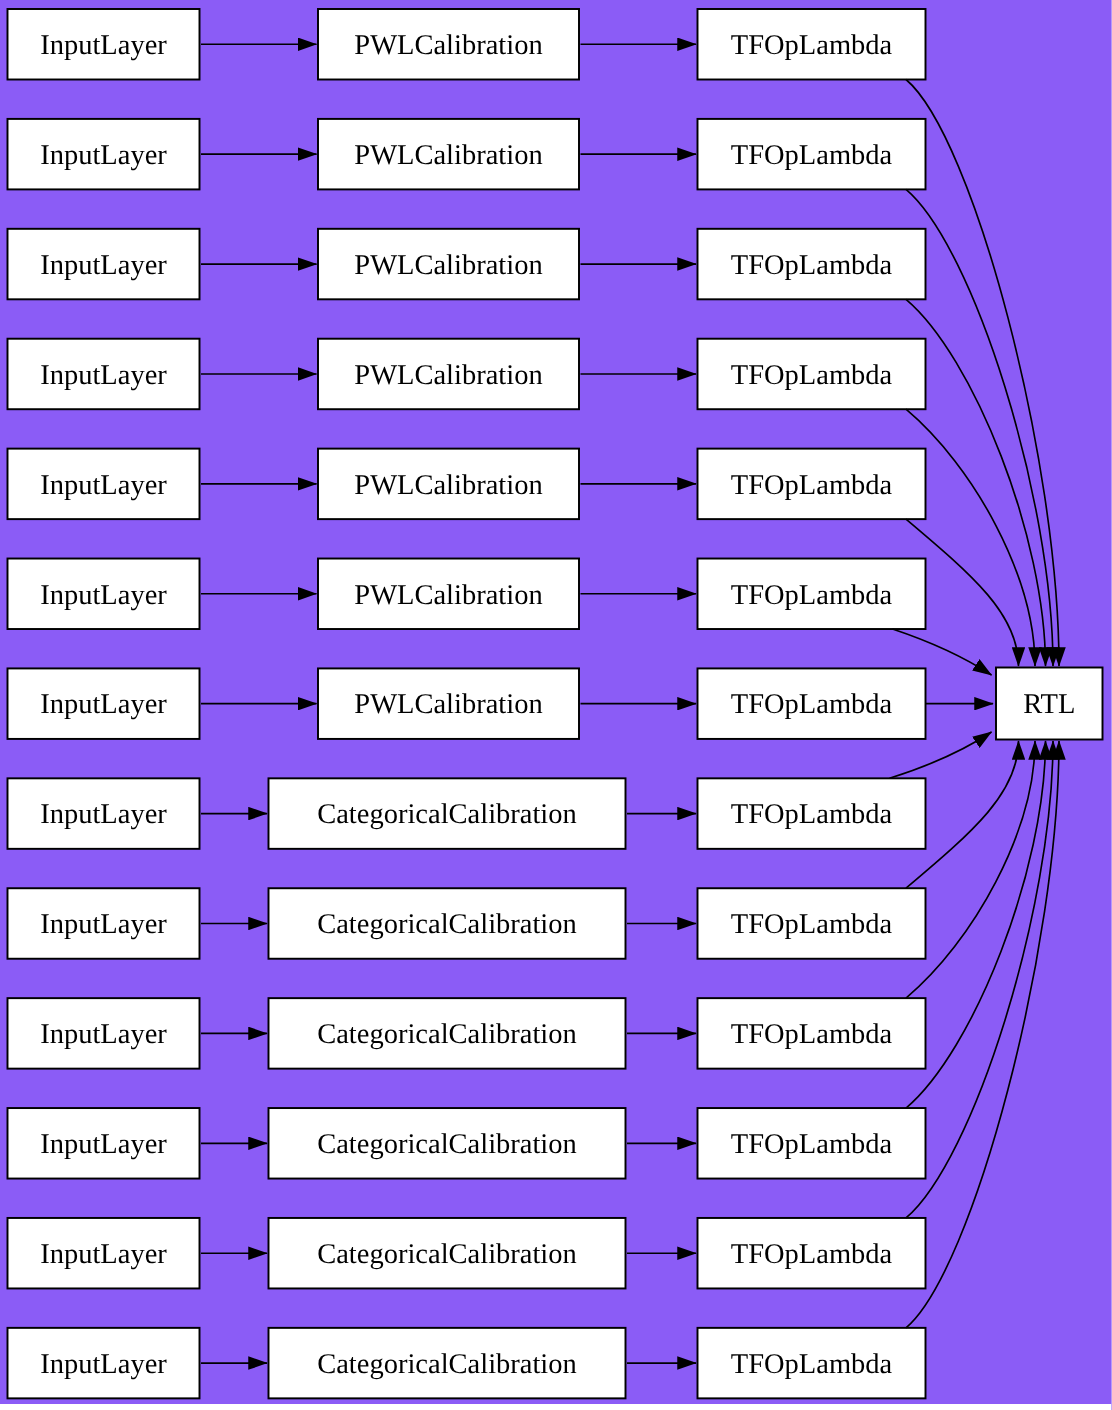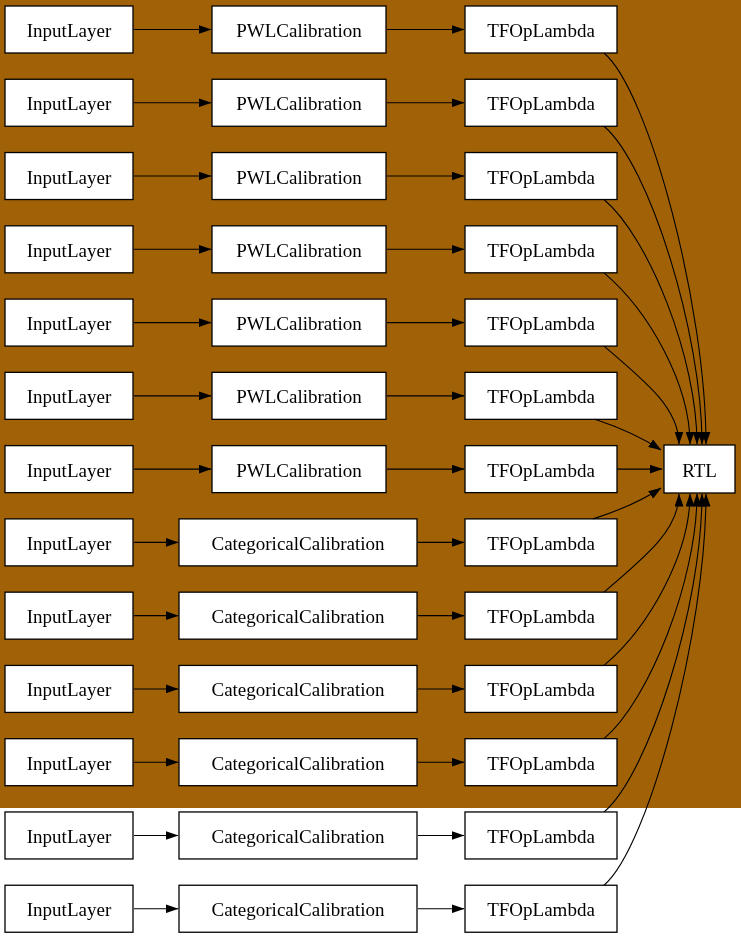--- a/index.html
+++ b/index.html
@@ -1,17 +1,17 @@
 <!DOCTYPE html>
 <html><head>
 <meta charset="utf-8">
 <style>
   html, body { margin: 0; padding: 0; }
   body { background: #ffffff; width: 741px; height: 940px; overflow: hidden; }
-  .canvas { width: 741px; height: 808px; background: #a16207; position: relative; text-align: center; }
+  .canvas { width: 741px; height: 936px; background: #8b5cf6; position: relative; text-align: center; }
   svg { display: block; }
   rect.node-box {
     fill: #ffffff;
     stroke: #000000;
     stroke-width: 1.3px;
   }
   text.node-label {
     font-family: "Liberation Serif", "DejaVu Serif", serif;
     font-size: 19px;
     fill: #000000;

